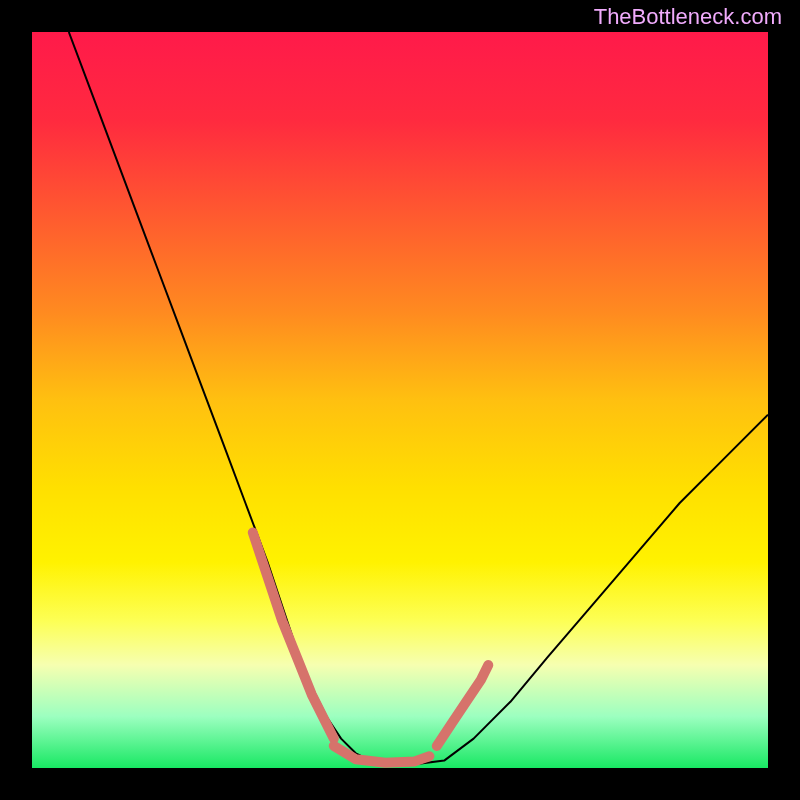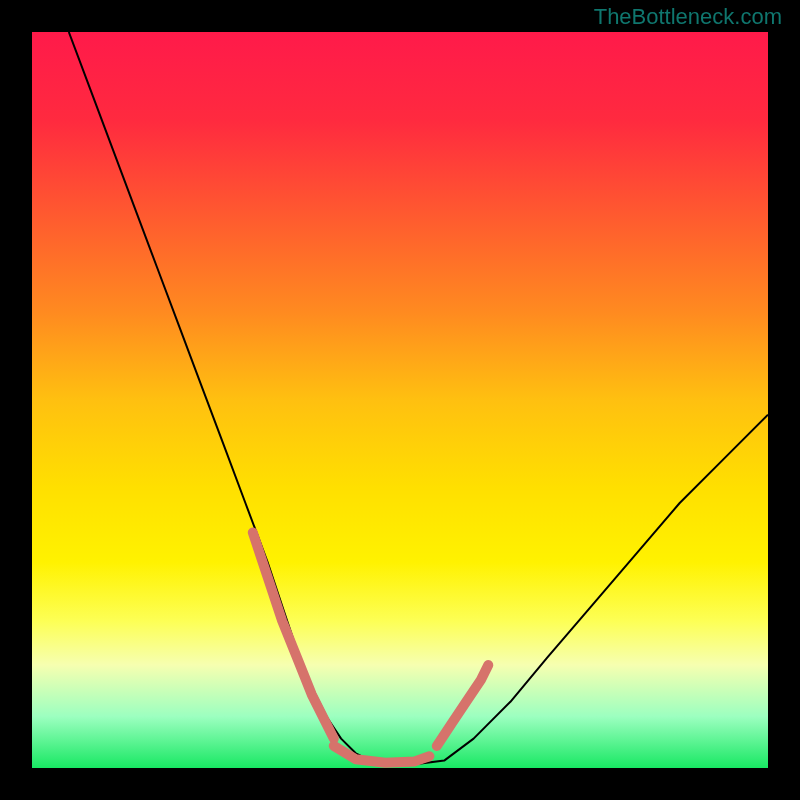--- a/index.html
+++ b/index.html
@@ -8,21 +8,21 @@
     width: 800px;
     height: 800px;
     background: #000;
     position: relative;
     font-family: Arial, sans-serif;
   }
   .watermark {
     position: absolute;
     top: 4px;
     right: 18px;
-    color: #0f766e;
+    color: #f0abfc;
     font-size: 22px;
     z-index: 10;
   }
   .plot {
     position: absolute;
     left: 32px;
     top: 32px;
     width: 736px;
     height: 736px;
   }

